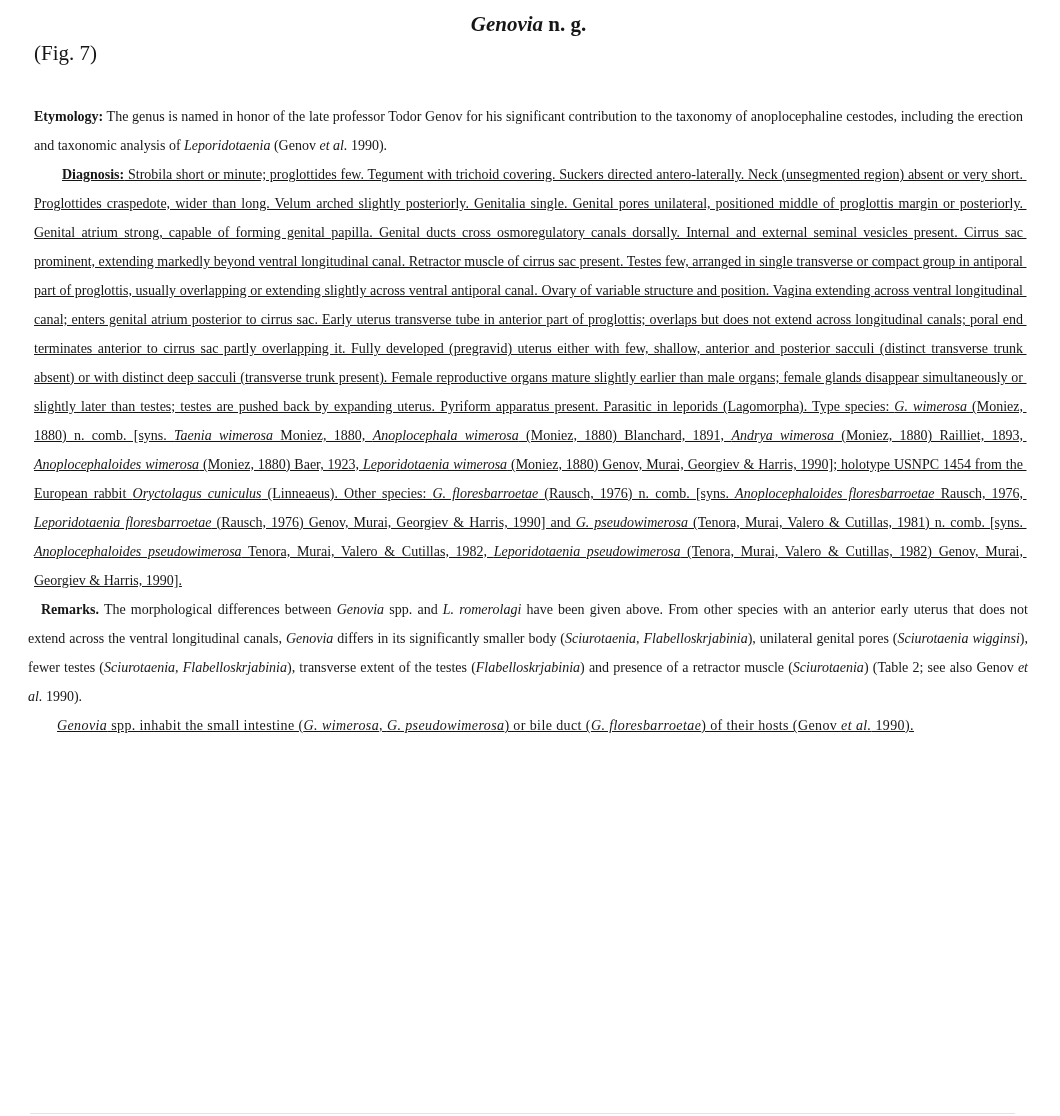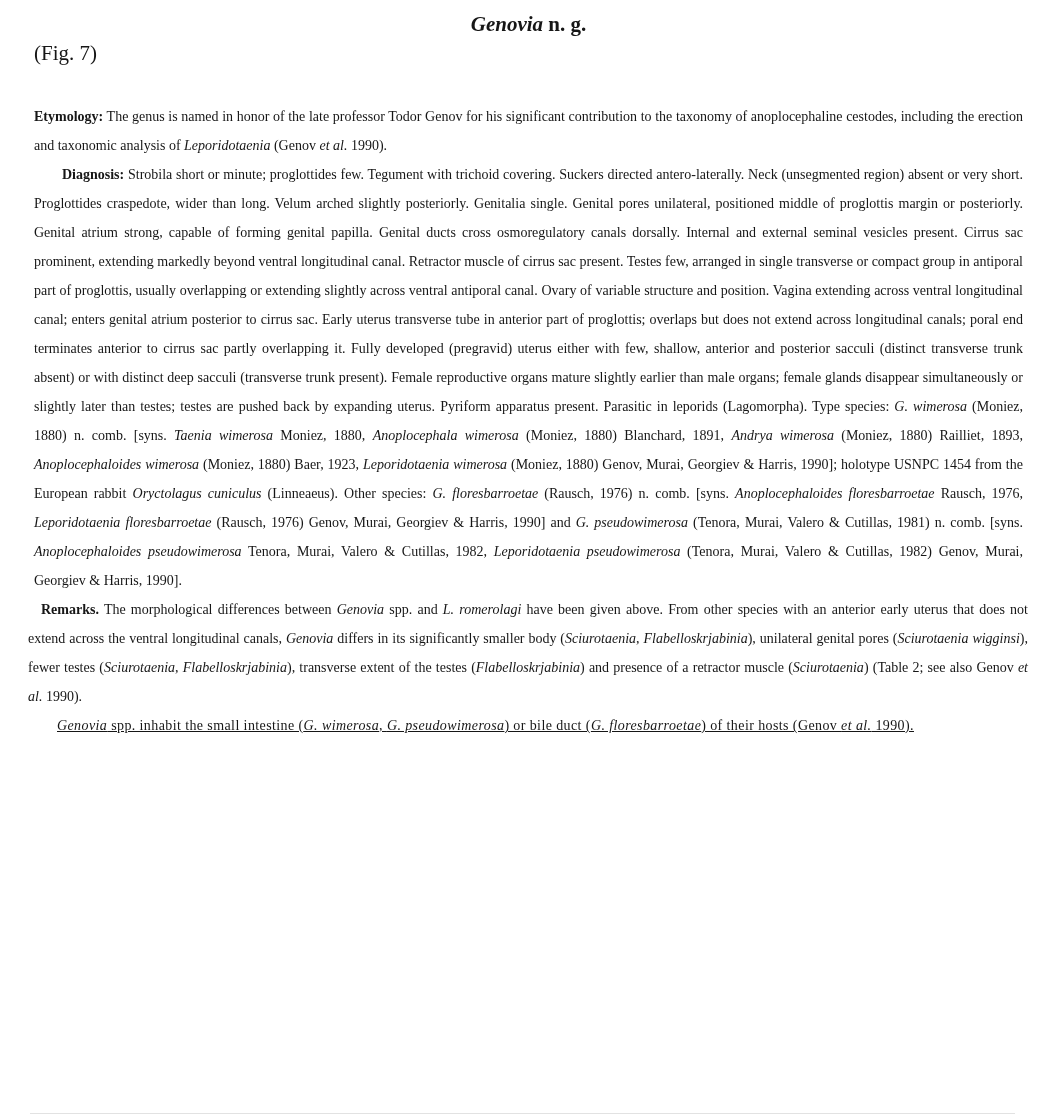--- a/index.html
+++ b/index.html
@@ -29,21 +29,21 @@
     line-height: 29px;
     margin: 0 0 34px 0;
     text-align: left;
   }
   p.doc-para {
     margin: 0;
     font-size: 14px;
     line-height: 29px;
     text-align: justify;
   }
-  .para-diagnosis { text-indent: 28px; }
+  .para-diagnosis { text-indent: 28px; text-decoration: underline; }
   .remarks-block {
     margin-left: -6px;
     margin-right: -5px;
   }
   .para-remarks {
     text-indent: 13px;
     margin-top: 10px;
   }
   .para-habitat {
     text-indent: 29px;

